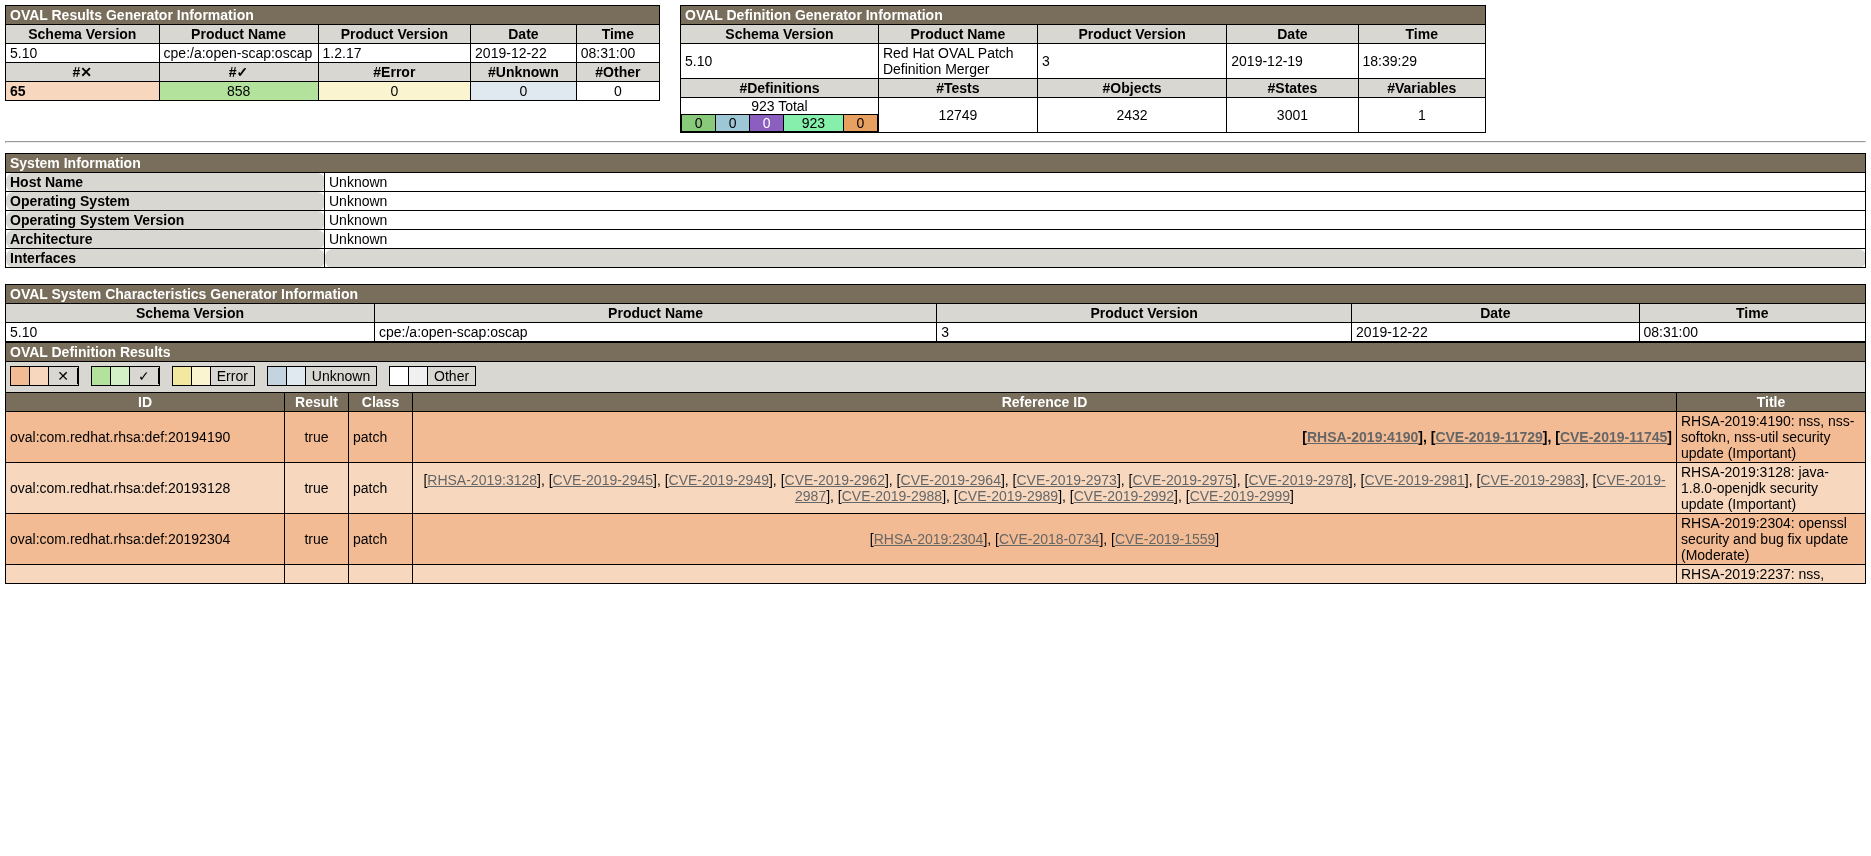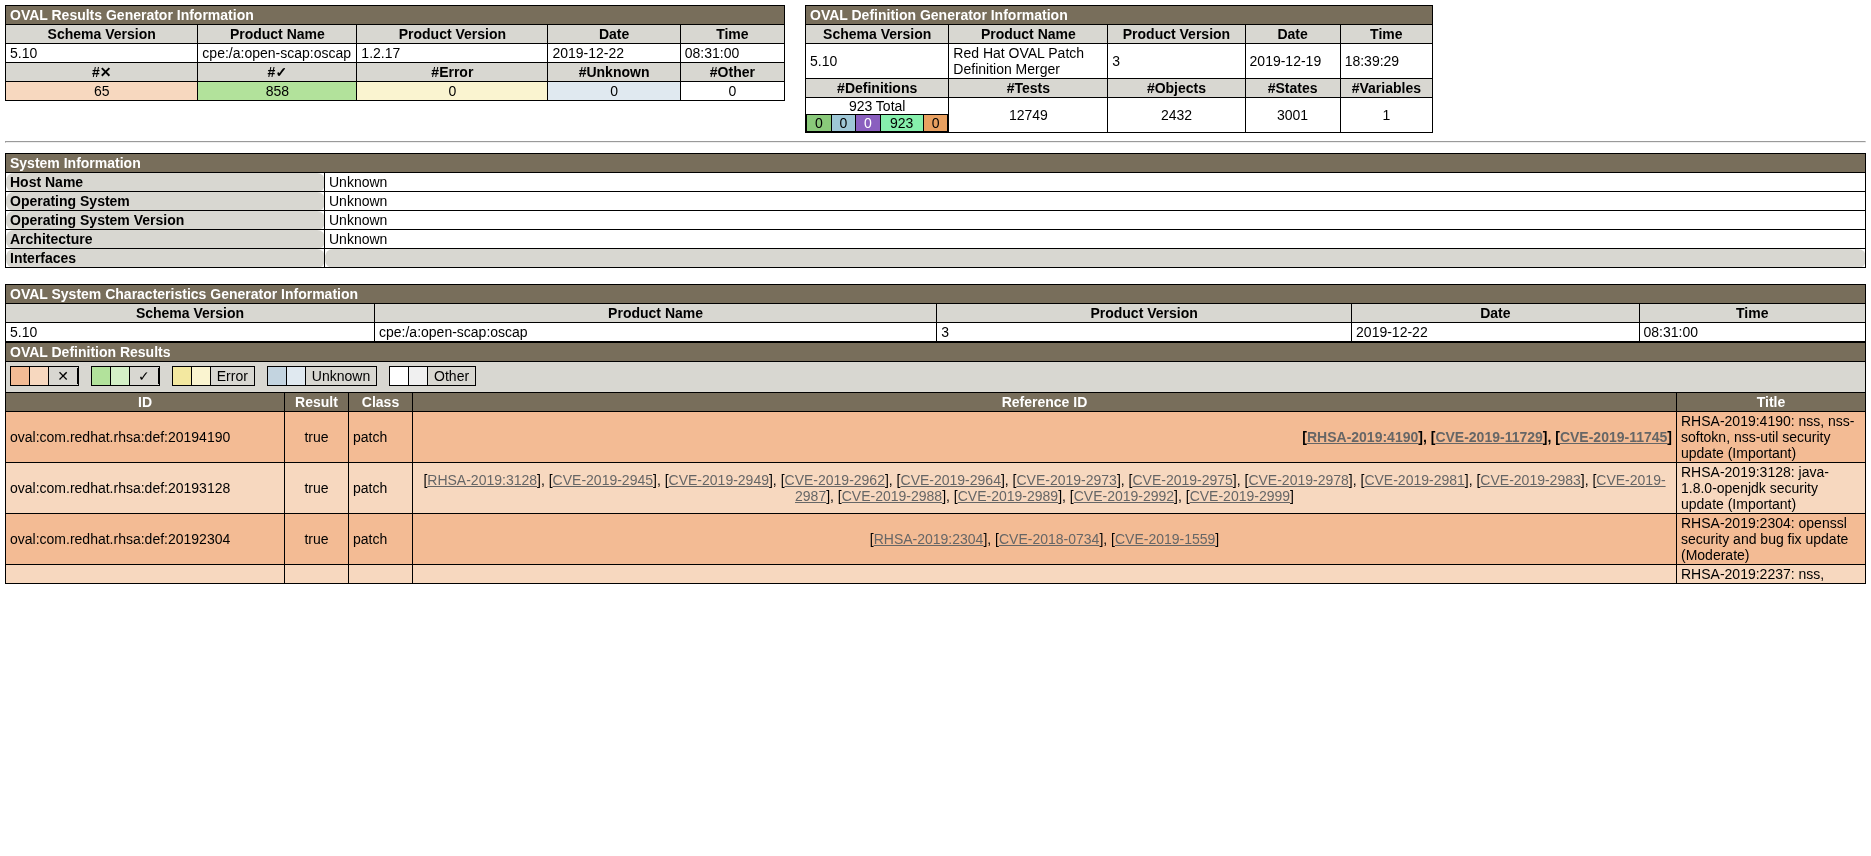--- a/index.html
+++ b/index.html
@@ -34,21 +34,21 @@
 .chip-o { background: #e8a060; }
 .def-row { background: #f3bb94; }
 .def-row-alt { background: #f7d8bf; }
 .def-table td { vertical-align: middle; }
 </style>
 </head>
 <body>
 
 <div class="top-wrap">
 
-<table style="width:780px;">
+<table style="width:655px;">
   <tbody>
         <tr>
           <td class="dark-head" colspan="5">OVAL Results Generator Information</td>
         </tr>
   <tr>
     <td class="grey-head">Schema Version</td>
     <td class="grey-head">Product Name</td>
     <td class="grey-head">Product Version</td>
     <td class="grey-head">Date</td>
     <td class="grey-head">Time</td>
@@ -61,30 +61,30 @@
     <td>08:31:00</td>
   </tr>
   <tr>
     <td class="grey-head">#✕</td>
     <td class="grey-head">#✓</td>
     <td class="grey-head">#Error</td>
     <td class="grey-head">#Unknown</td>
     <td class="grey-head">#Other</td>
   </tr>
   <tr>
-    <td class="res-red2" style="text-align:center;">65</td>
+    <td class="res-red2" style="font-weight:bold;">65</td>
     <td class="res-grn1" style="text-align:center;">858</td>
     <td class="res-yel2" style="text-align:center;">0</td>
     <td class="res-blu2" style="text-align:center;">0</td>
     <td style="text-align:center;">0</td>
   </tr>
 </tbody>
     </table>
 
-<table style="width:628px;">
+<table style="width:806px;">
   <tbody>
         <tr>
           <td class="dark-head" colspan="5">OVAL Definition Generator Information</td>
         </tr>
   <tr>
     <td class="grey-head">Schema Version</td>
     <td class="grey-head">Product Name</td>
     <td class="grey-head">Product Version</td>
     <td class="grey-head">Date</td>
     <td class="grey-head">Time</td>

